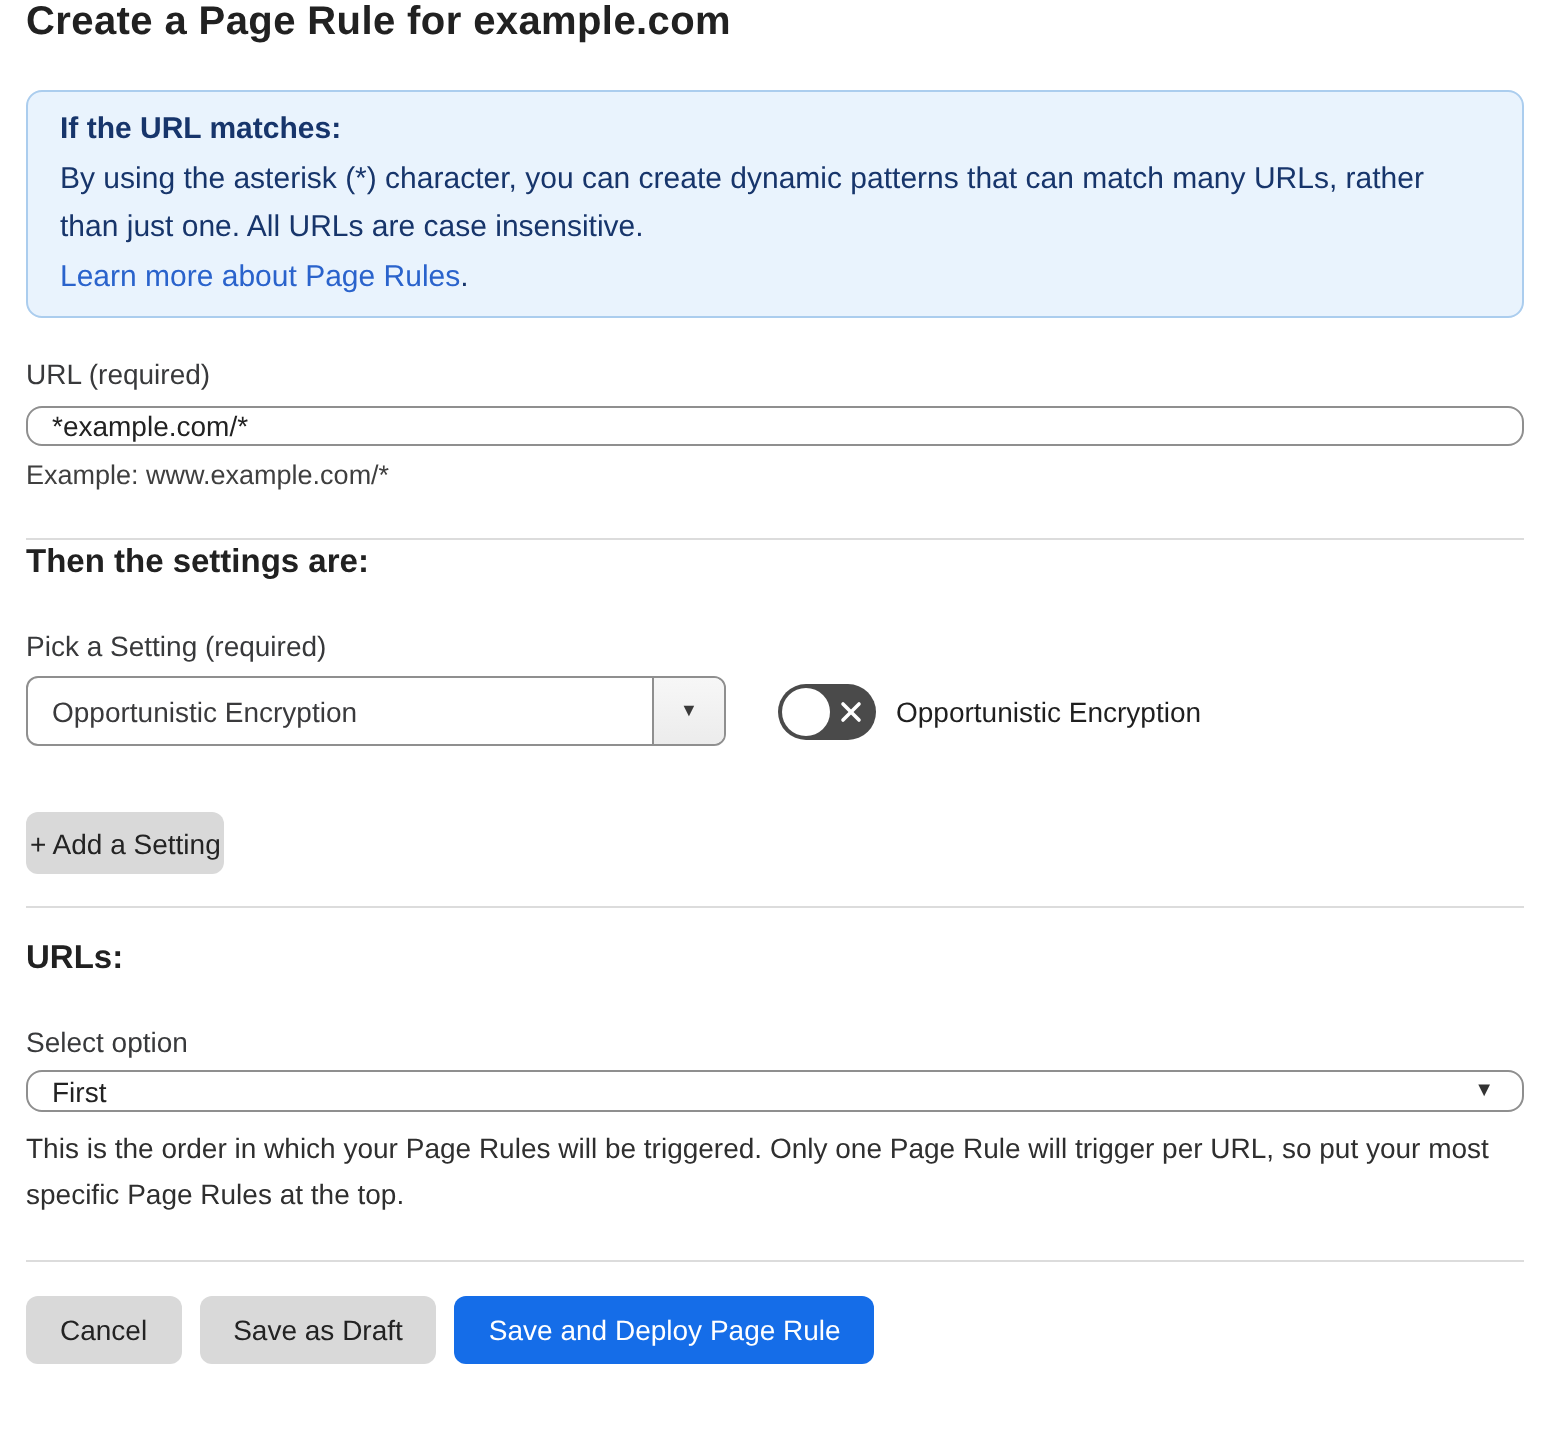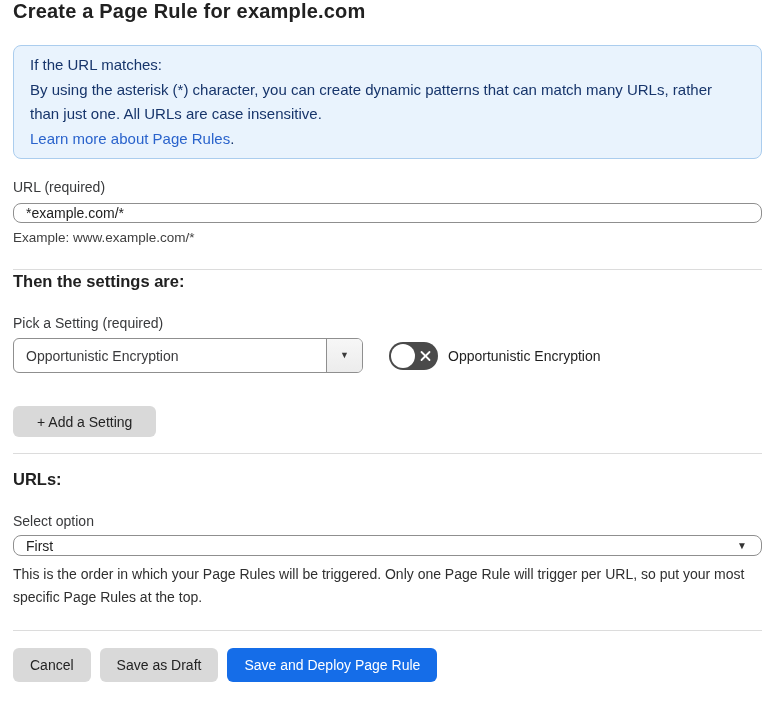--- a/index.html
+++ b/index.html
@@ -20,21 +20,21 @@
 
   .info-box {
     margin-top: 22px;
     background: #e9f3fd;
     border: 1px solid #abcdee;
     border-radius: 8px;
     padding: 7px 16px;
     font-size: 15px; line-height: 24.5px;
     color: #17356b;
   }
-  .info-box .info-heading { font-weight: normal; }
+  .info-box .info-heading { font-weight: bold; }
   .info-link { color: #2a63cc; cursor: pointer; }
   .info-link-suffix { color: #17356b; }
 
   .field-label {
     display: block;
     font-size: 14px; color: #38393b;
     margin-top: 20px; margin-bottom: 8px;
   }
 
   .text-input {
@@ -99,21 +99,21 @@
   .toggle-x svg { display: block; }
 
   .toggle-label { margin-left: 10px; font-size: 14px; color: #1f1f1f; }
 
   .btn {
     font-family: "Liberation Sans", sans-serif;
     font-size: 14px; border: none; border-radius: 6px;
     cursor: pointer; line-height: 1;
   }
   .btn-gray { background: #d9d9d9; color: #232323; }
-  .btn-add { margin-top: 33px; height: 31px; padding: 0 24px; }
+  .btn-add { margin-top: 33px; height: 31px; padding: 0 2px; }
 
   .order-select {
     position: relative; width: 100%; height: 21px;
     border: 1px solid #8f8f8f; border-radius: 8px;
     background: #fff; display: flex; align-items: center;
     padding: 0 34px 0 12px; font-size: 14px; color: #222;
     cursor: pointer;
   }
   .order-select .caret-down {
     position: absolute; right: 14px; top: 50%;

